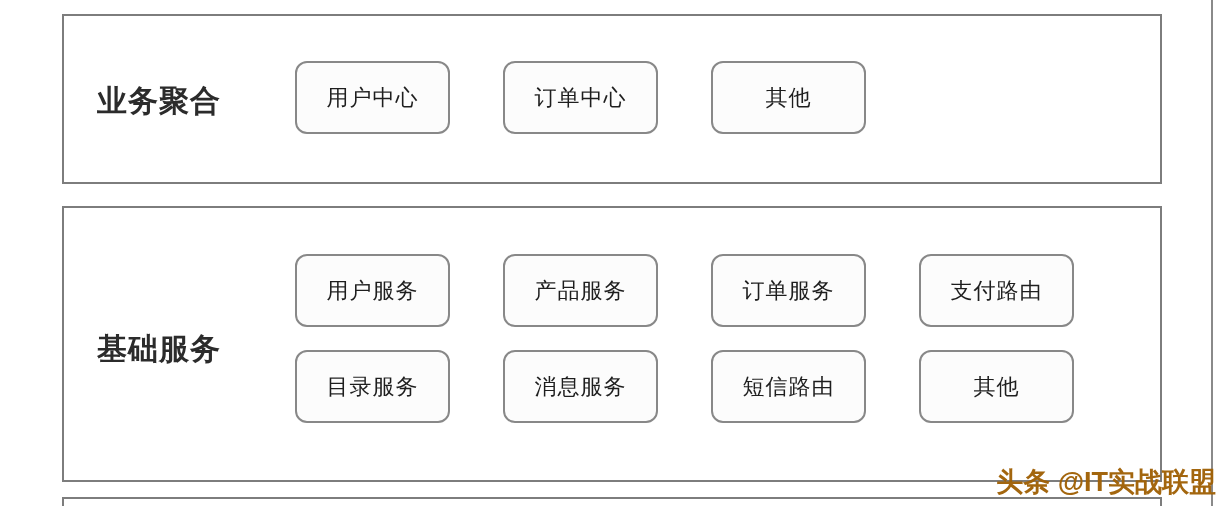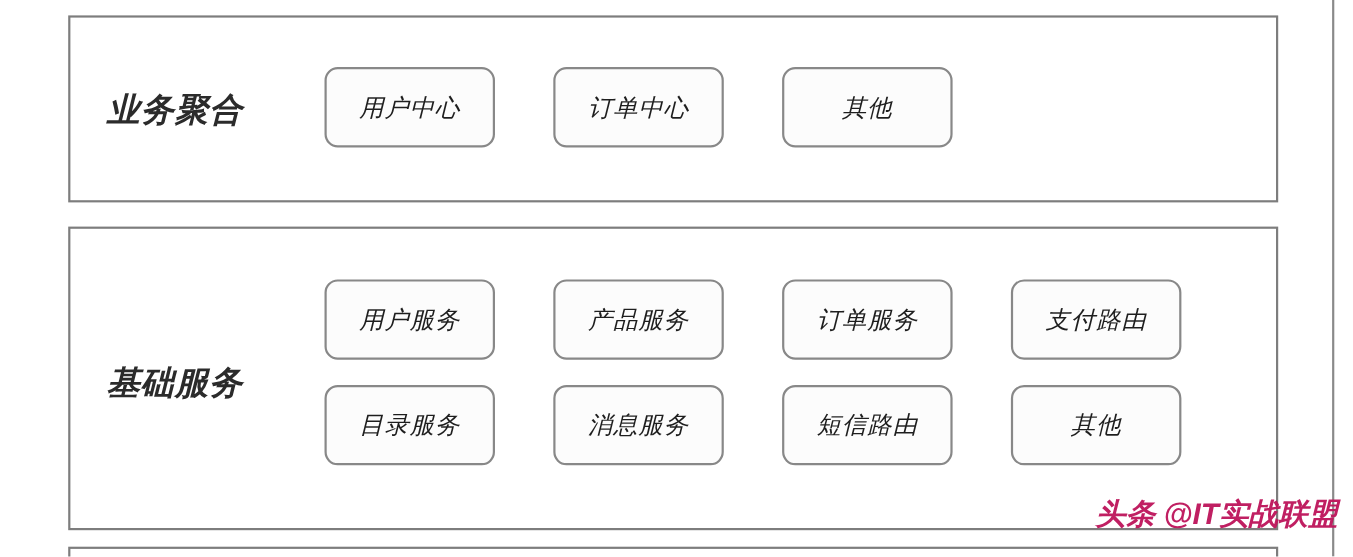--- a/index.html
+++ b/index.html
@@ -14,21 +14,20 @@
     overflow: hidden;
     font-family: "Liberation Sans", "DejaVu Sans", sans-serif;
     background: #ffffff;
   }
 
   #canvas {
     position: absolute;
     left: 0; top: 0;
     width: 1230px;
     height: 506px;
-    font-style: italic;
   }
 
   
   .page-right-rule {
     position: absolute;
     left: 1211px;
     top: 0;
     width: 2px;
     height: 506px;
     background: #8a8a8a;
@@ -90,24 +89,24 @@
     letter-spacing: 1px;
     white-space: nowrap;
     margin-right: 53px;
   }
   .node:last-child { margin-right: 0; }
 
   
   .watermark {
     position: absolute;
     right: 14px;
-    bottom: 21px;
+    bottom: 6px;
     font-size: 27px;
     font-weight: bold;
-    color: #be185d;
+    color: #a16207;
     white-space: nowrap;
     letter-spacing: 0px;
     opacity: 0.97;
   }
 </style>
 </head>
 <body>
 
 <div id="canvas">
 

